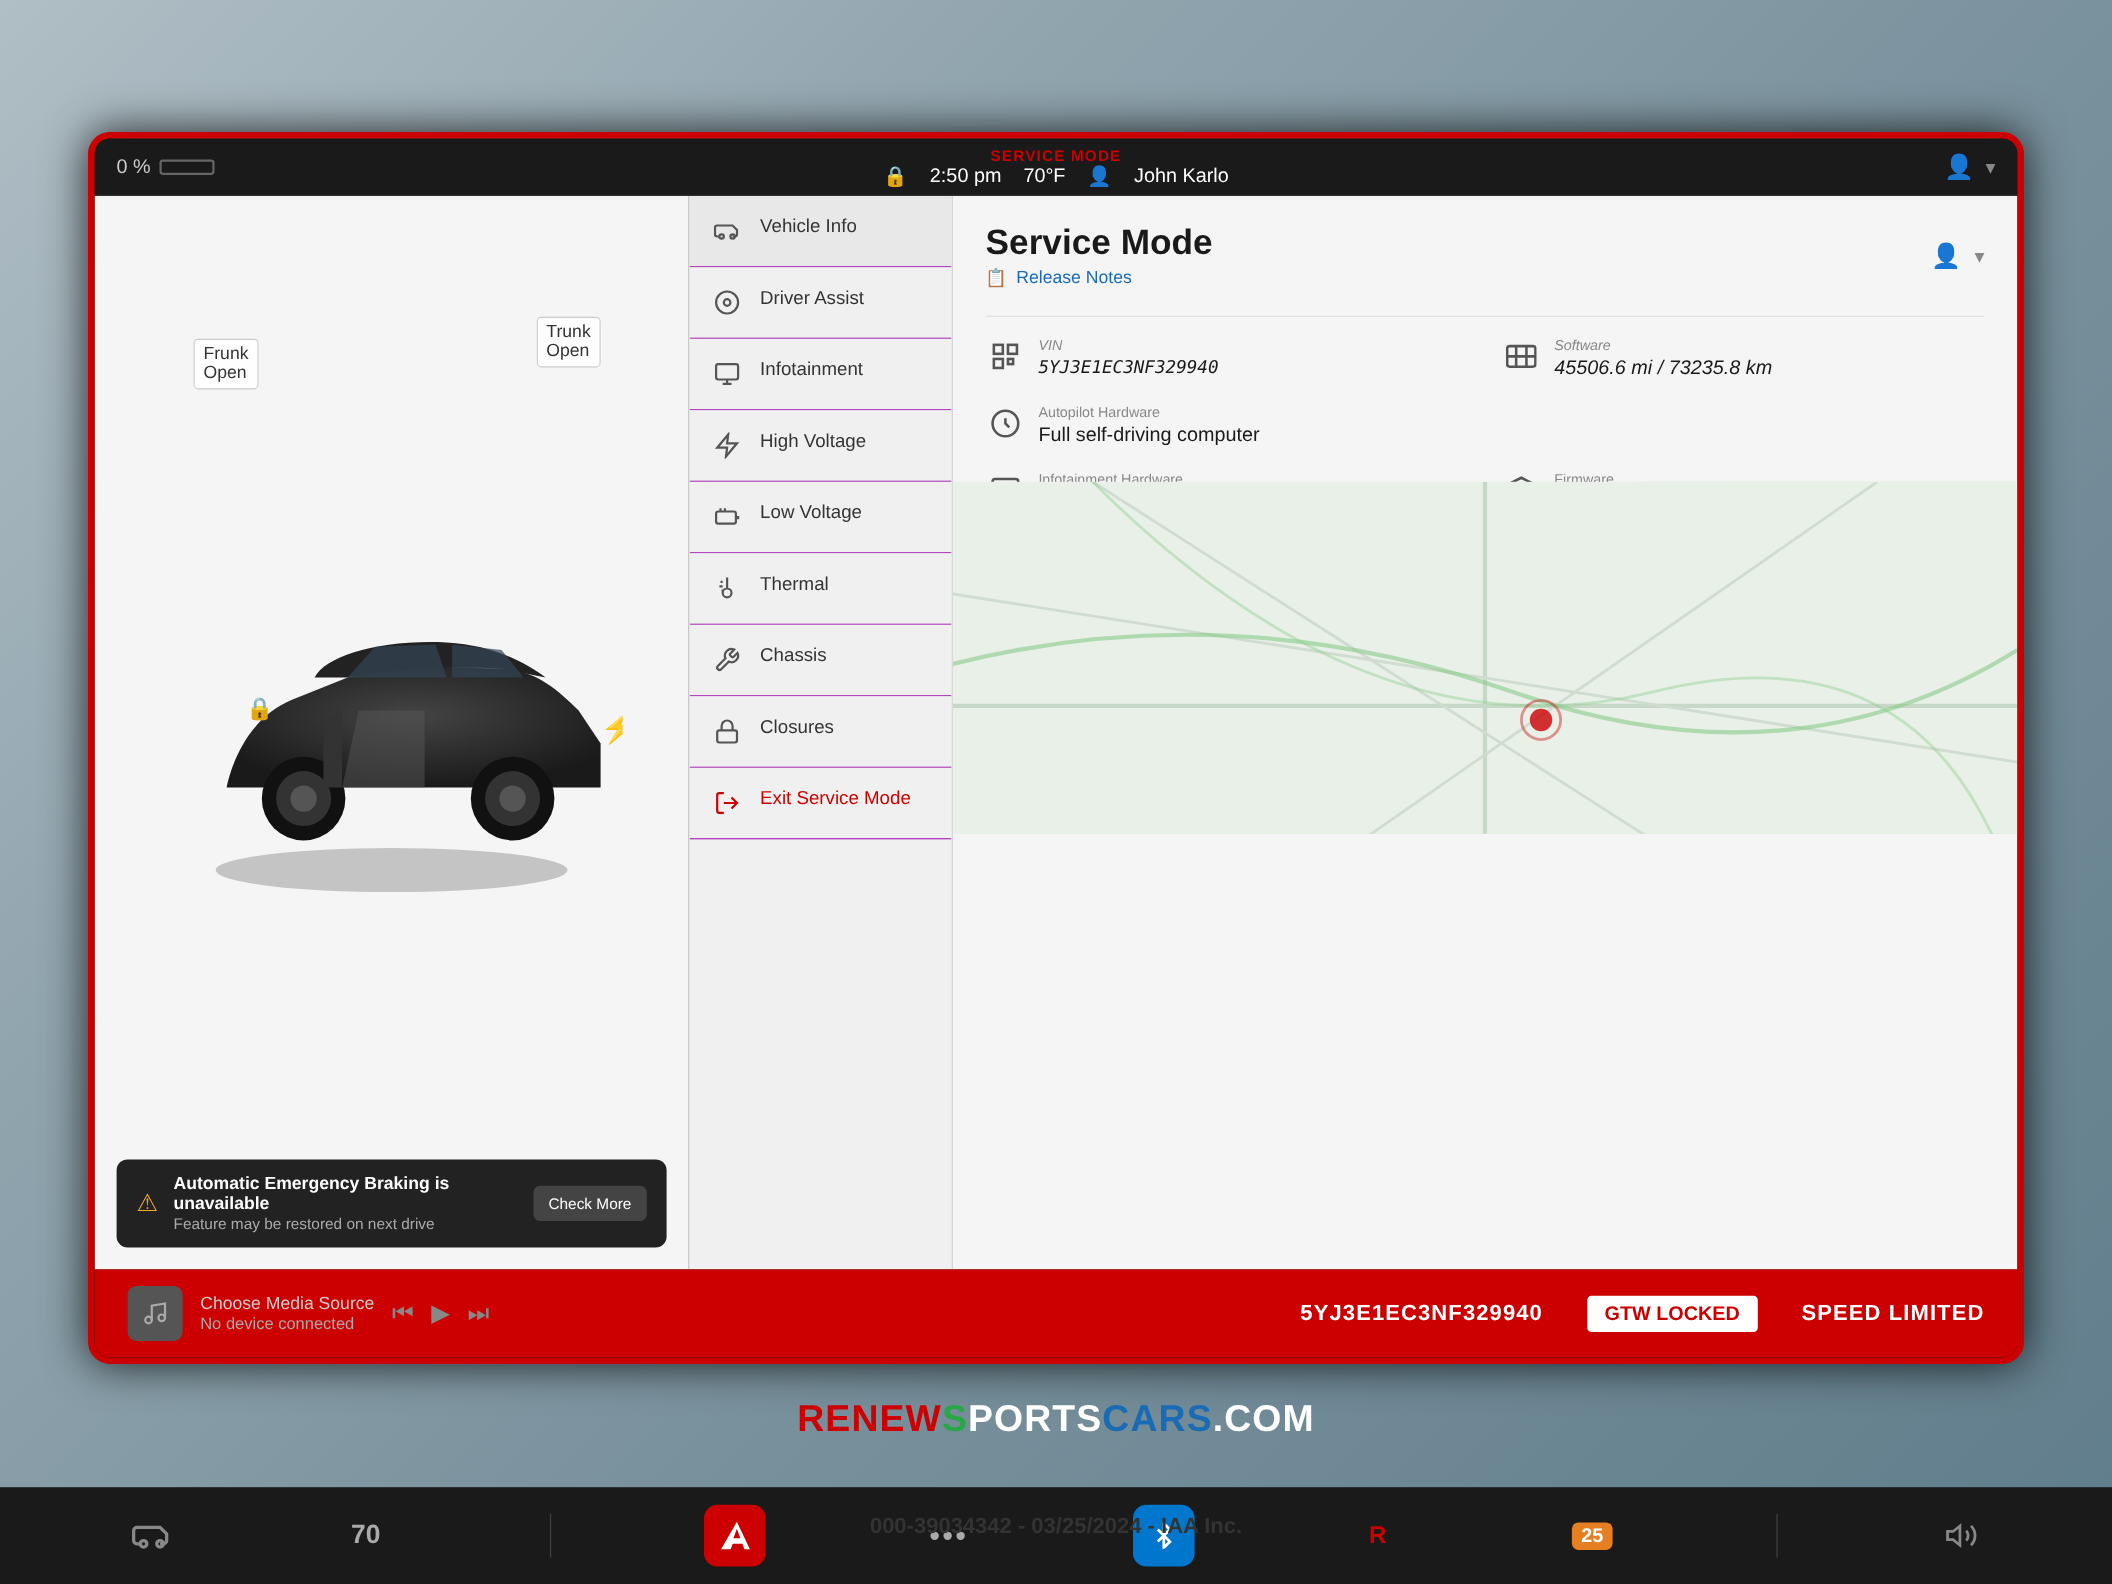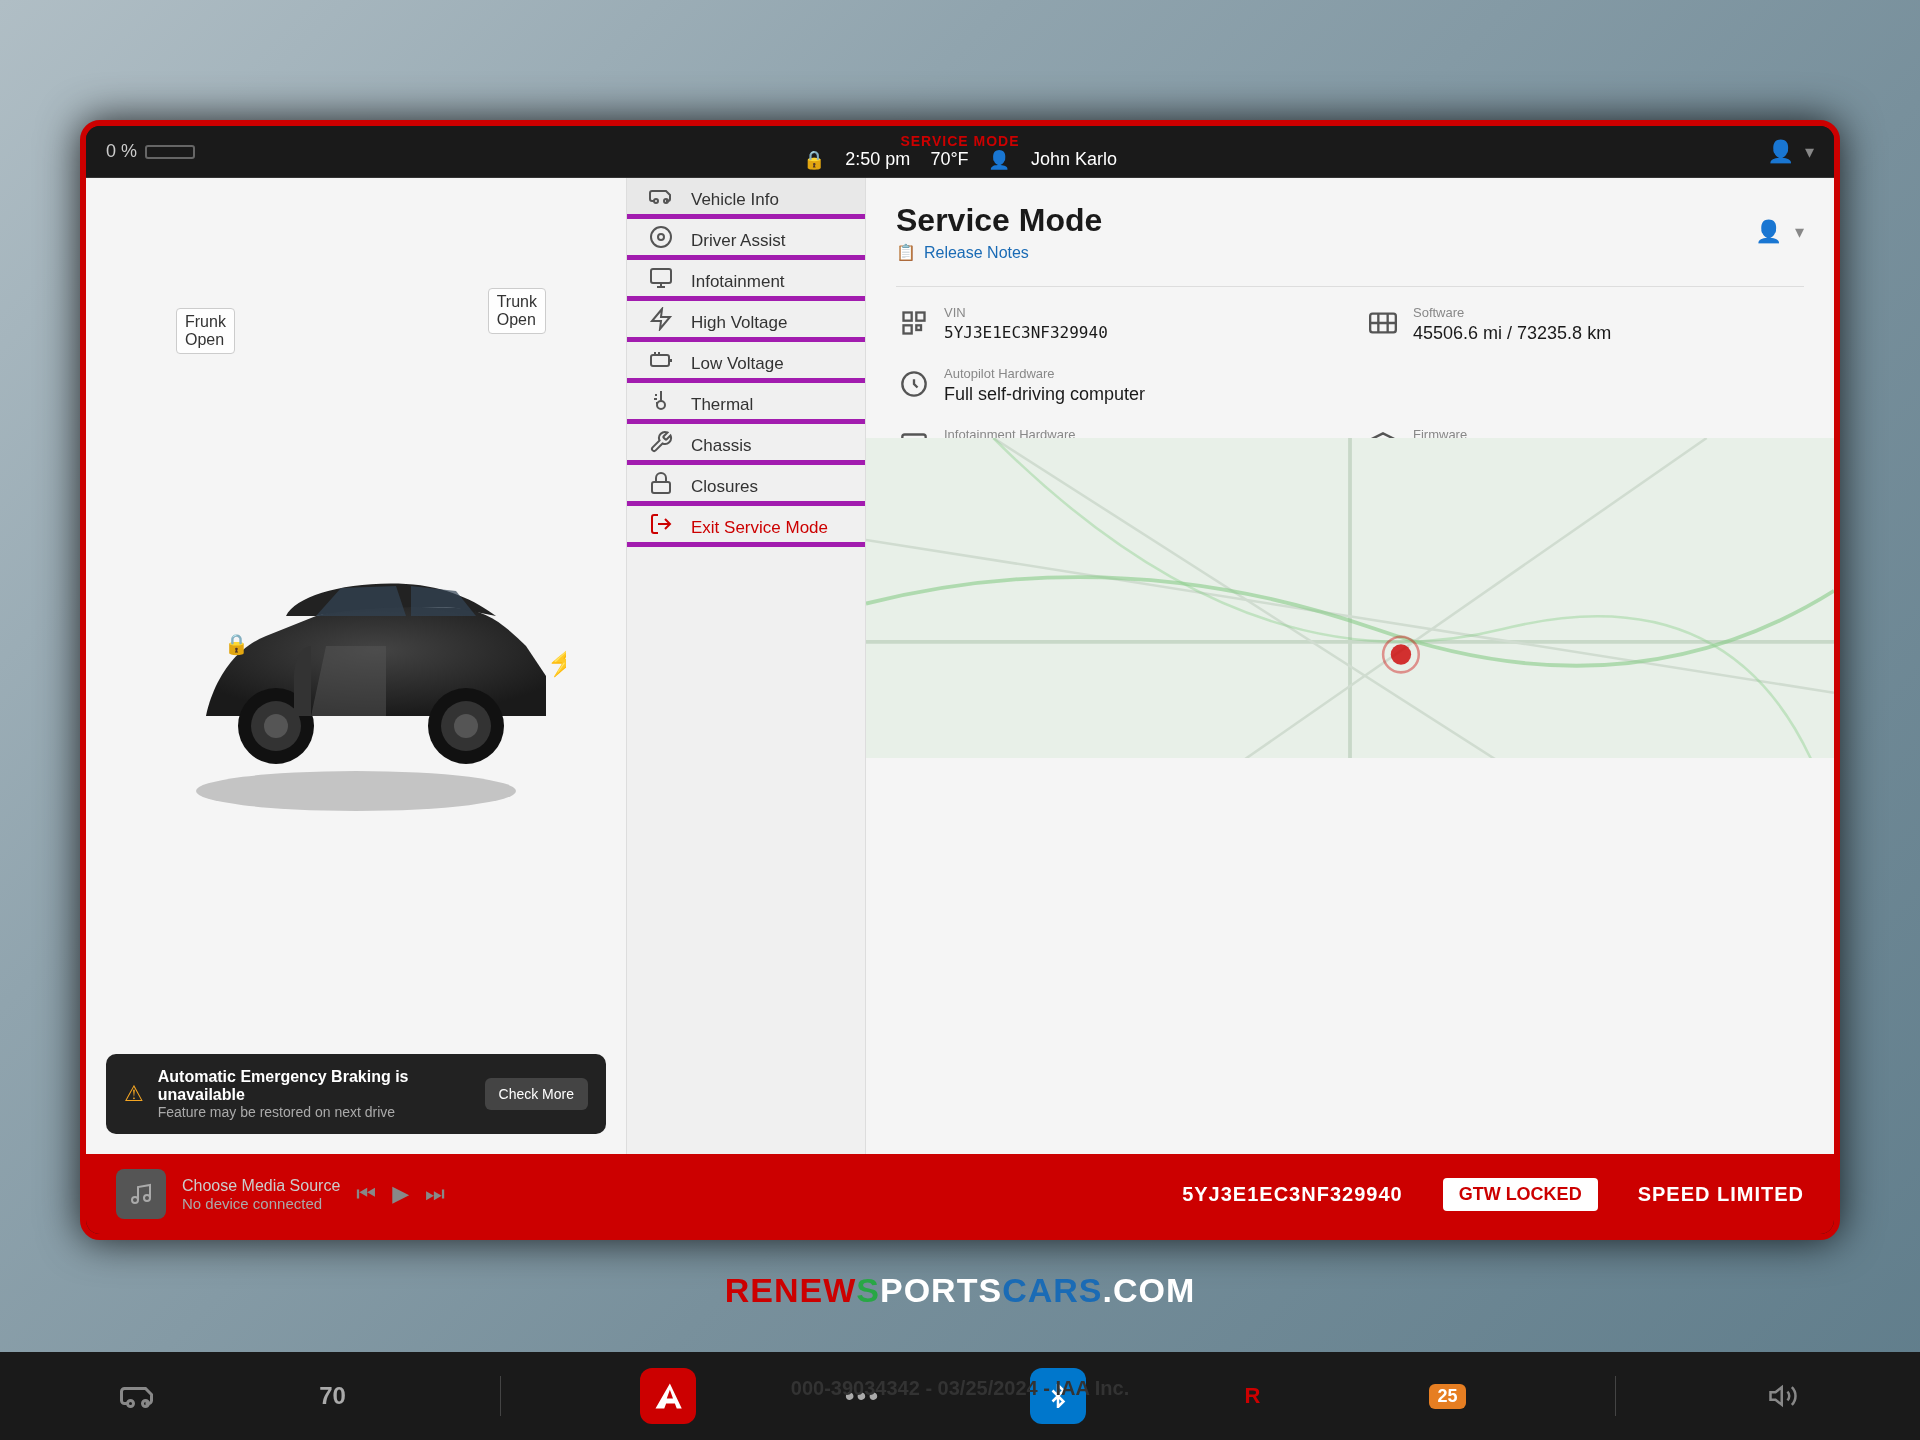--- a/index.html
+++ b/index.html
@@ -207,24 +207,24 @@
       width: 240px;
       bottom: 80px;
       background: #f0f0f0;
       border-left: 1px solid #ddd;
       border-right: 1px solid #ddd;
       overflow-y: auto;
     }
 
     .menu-item {
       display: flex;
-      align-items: flex-end;
+      align-items: flex-start;
       gap: 16px;
-      padding: 4px 20px;
-      border-bottom: 5px solid #a21caf;
+      padding: 18px 20px;
+      border-bottom: 1px solid #a21caf;
       cursor: pointer;
       background: #f0f0f0;
       transition: background 0.1s;
     }
 
     .menu-item.active {
       background: #e8e8e8;
     }
 
     .menu-item.exit {
@@ -695,21 +695,21 @@
         </a>
       </div>
       <div class="header-controls">
         <span style="font-size:22px;color:#888;">👤</span>
         <span style="font-size:18px;color:#888;">▾</span>
       </div>
     </div>
 
     <div class="section-divider"></div>
 
-    <div style="display:flex; padding: 10px 30px 16px; gap: 30px;">
+    <div style="display:flex; padding: 10px 30px 16px; gap: 30px; font-style: italic;">
       <div style="display:flex; align-items:flex-start; gap:12px; flex:1;">
         <div style="width:36px;height:36px;display:flex;align-items:center;justify-content:center;flex-shrink:0;">
           <svg width="28" height="28" viewBox="0 0 24 24" fill="none" stroke="#555" stroke-width="2">
             <rect x="3" y="3" width="7" height="7"></rect>
               <rect x="14" y="3" width="7" height="7"></rect>
             <rect x="3" y="14" width="7" height="7"></rect>
               <rect x="14" y="14" width="4" height="4"></rect>
           </svg>
         </div>
         <div>

